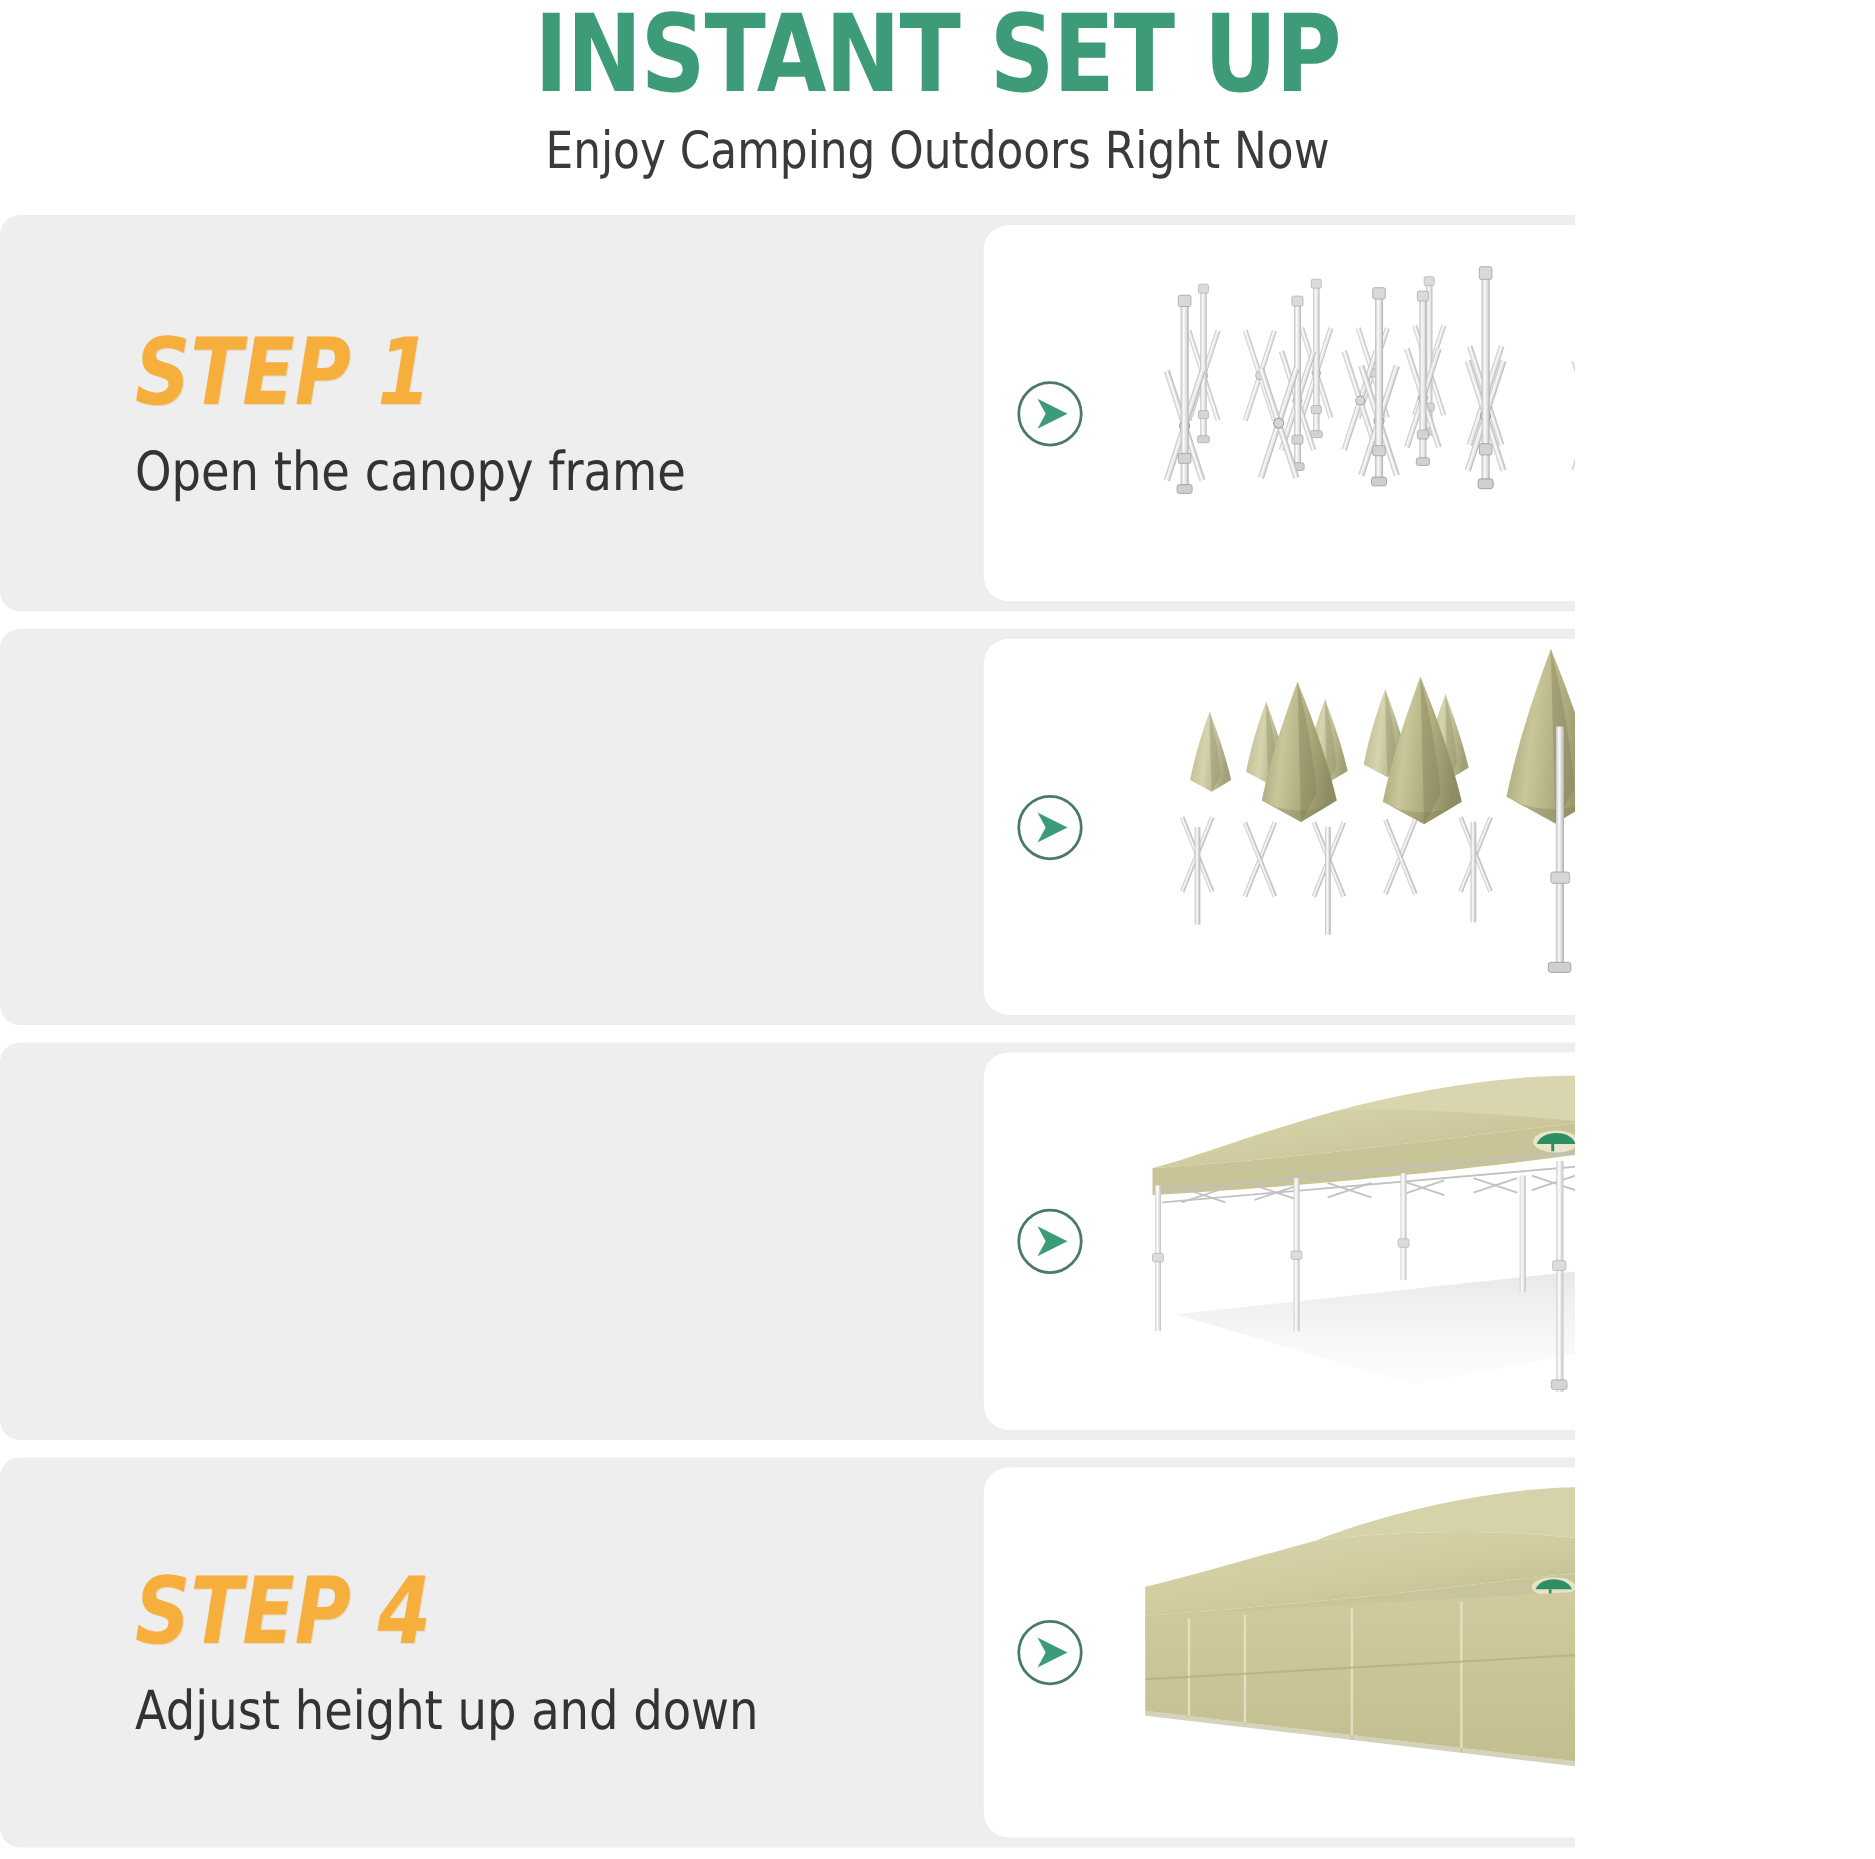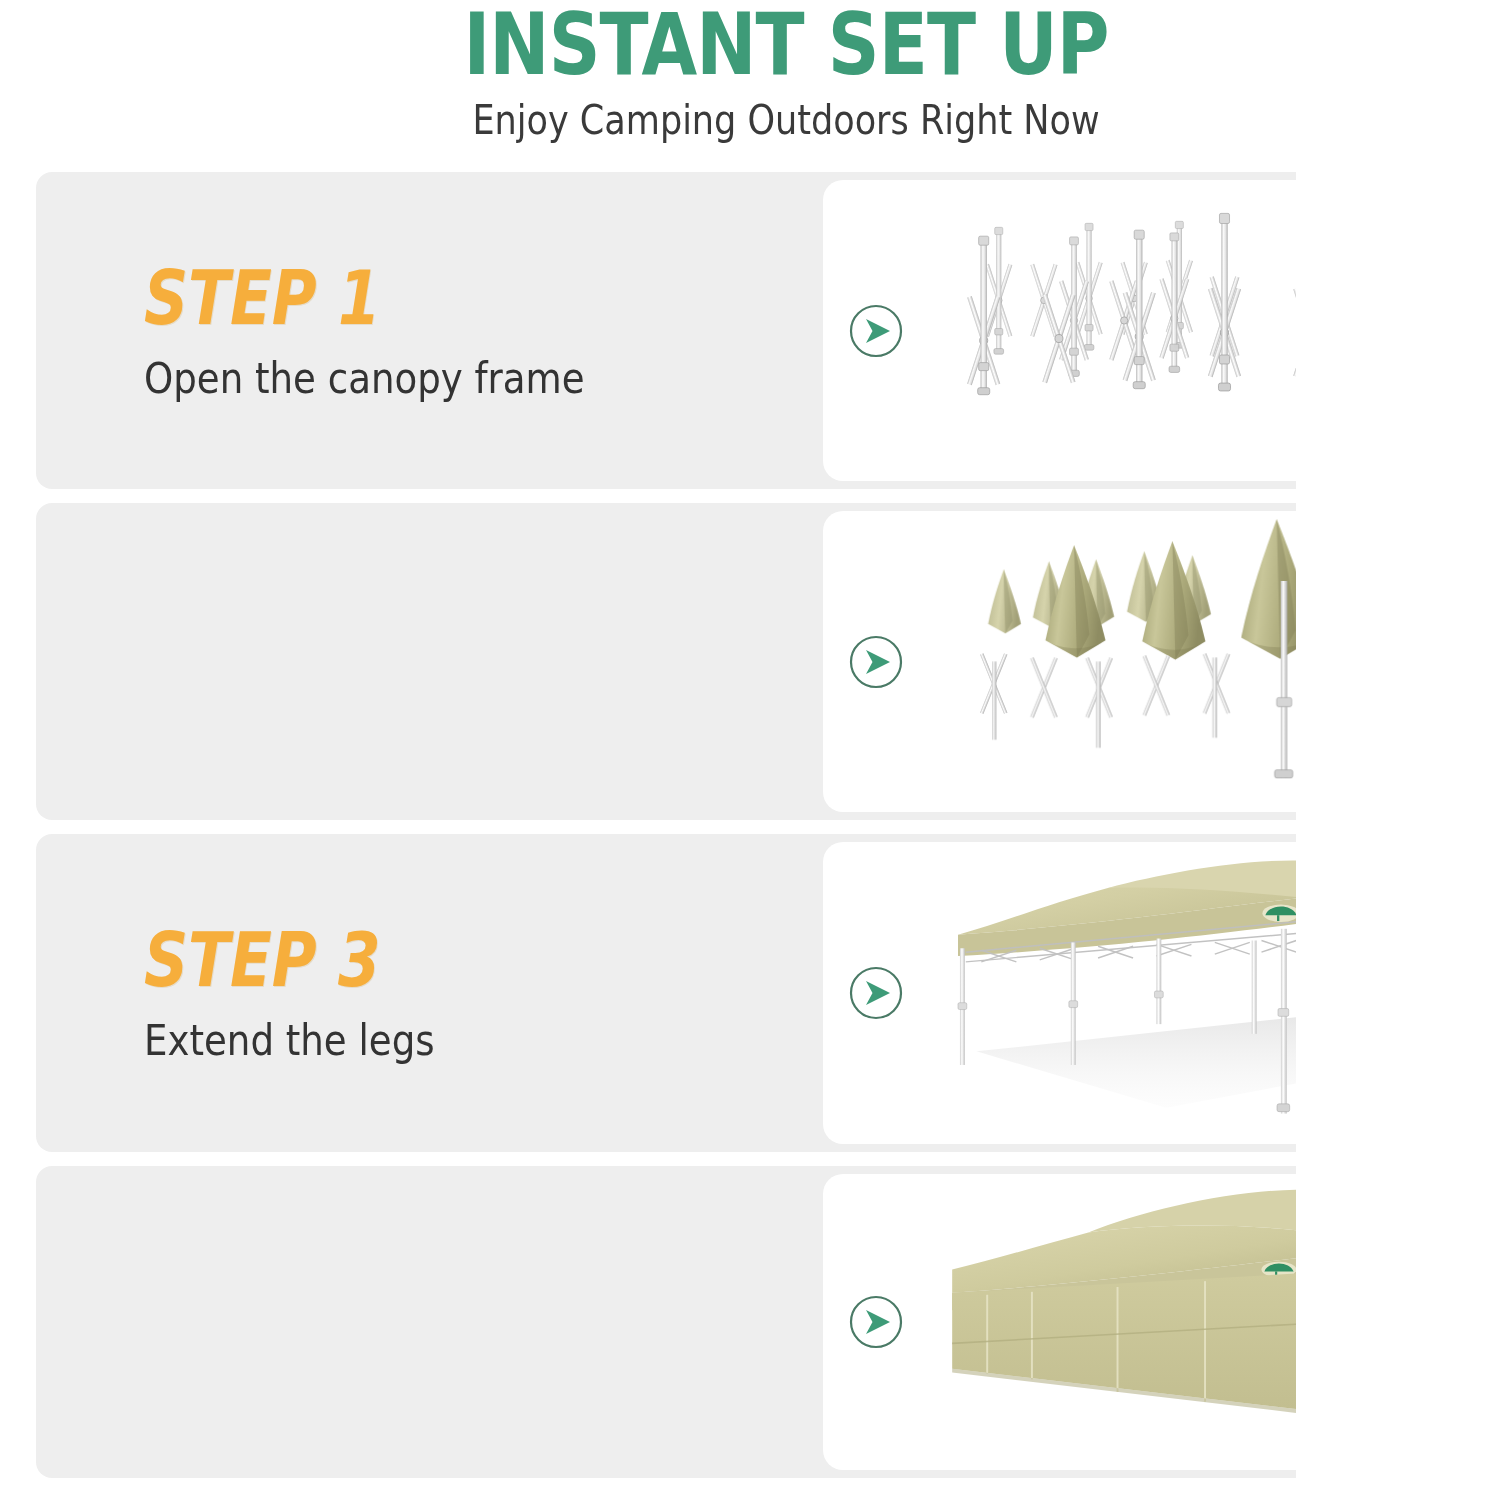--- a/index.html
+++ b/index.html
@@ -11,21 +11,20 @@
   body {
     font-family: "Liberation Sans", sans-serif;
     -webkit-font-smoothing: antialiased;
   }
   #page {
     position: relative;
     width: 1260px;
     height: 1487px;
     background: #ffffff;
     overflow: hidden;
-    margin-left: 36px;
   }
 
   
   .header {
     position: absolute;
     left: 0;
     top: 0;
     width: 1500px;
     height: 168px;
     background: #ffffff;
@@ -397,24 +396,20 @@
             <rect x="356" y="70" width="6.5" height="196" fill="url(#leg2)"></rect>
             <rect x="352" y="186" width="15" height="9" rx="2" fill="#D6D6D6" stroke="#A6A6A6" stroke-width="0.7"></rect>
             <rect x="350" y="258" width="18" height="8" rx="2" fill="#CFCFCF" stroke="#9E9E9E" stroke-width="0.7"></rect>
           </g>
         </svg>
       </div>
     </div>
   </div>
 
   <div class="step-row r3">
-    <div class="step-text">
-      <div class="step-label">STEP 3</div>
-      <div class="step-desc">Extend the legs</div>
-    </div>
     <div class="step-card">
       <div class="arrow-badge">
         <svg viewBox="0 0 54 54">
           <circle cx="27" cy="27" r="25" fill="none" stroke="#4A7A66" stroke-width="2.2"></circle>
           <path d="M17 15 L41 27 L17 39 L23.5 27 Z" fill="#3E9B78"></path>
         </svg>
       </div>
       <div class="art-wrap">
         <svg viewBox="0 0 620 300" preserveAspectRatio="xMidYMid meet">
           <defs>
@@ -496,20 +491,24 @@
             <rect x="338" y="96" width="5" height="96" fill="url(#leg3)"></rect>
             <rect x="572" y="102" width="5" height="122" fill="url(#leg3)"></rect>
             <rect x="570" y="160" width="9" height="7" rx="1.5" fill="#DCDCDC" stroke="#B4B4B4" stroke-width="0.6"></rect>
           </g>
         </svg>
       </div>
     </div>
   </div>
 
   <div class="step-row r4">
+    <div class="step-text">
+      <div class="step-label">STEP 4</div>
+      <div class="step-desc">Adjust height up and down</div>
+    </div>
     <div class="step-card">
       <div class="arrow-badge">
         <svg viewBox="0 0 54 54">
           <circle cx="27" cy="27" r="25" fill="none" stroke="#4A7A66" stroke-width="2.2"></circle>
           <path d="M17 15 L41 27 L17 39 L23.5 27 Z" fill="#3E9B78"></path>
         </svg>
       </div>
       <div class="art-wrap">
         <svg viewBox="0 0 620 300" preserveAspectRatio="xMidYMid meet">
           <defs>

